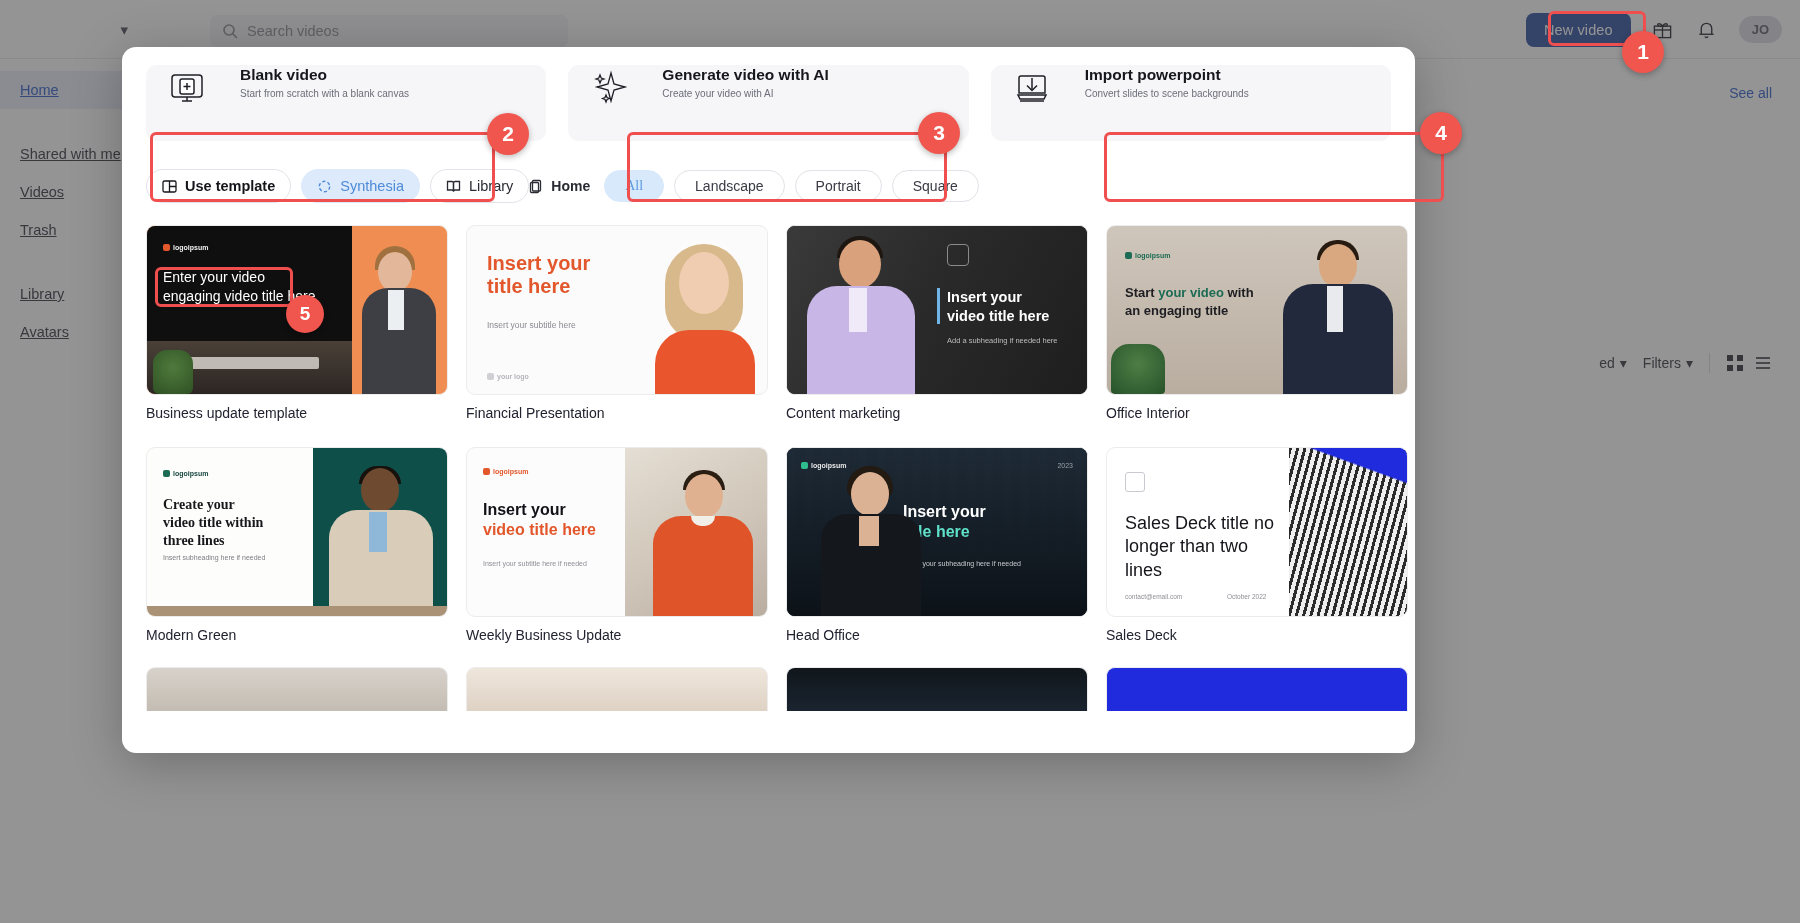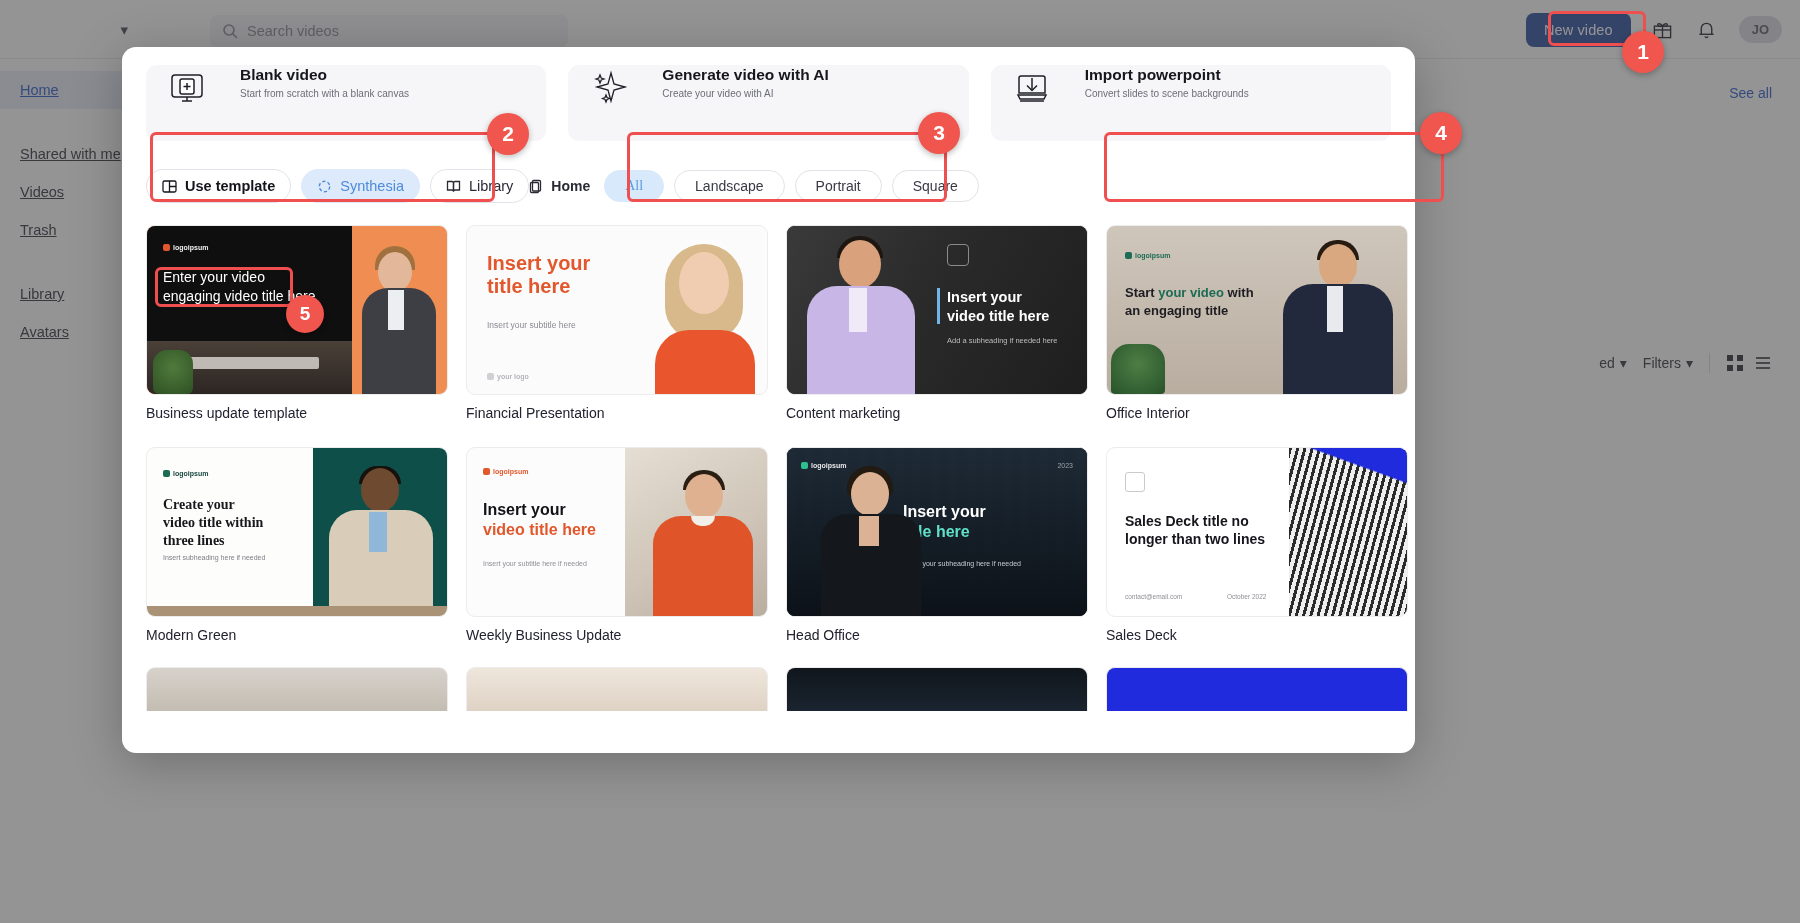--- a/index.html
+++ b/index.html
@@ -253,21 +253,21 @@
   .c7 .pers .body { position: absolute; left: 6px; top: 50px; width: 100px; height: 102px; border-radius: 26px 26px 0 0; background: #14171c; }
   .c7 .pers .skin { position: absolute; left: 44px; top: 52px; width: 20px; height: 30px; background: #dcb295; }
 
   
   .c8 { background: #ffffff; }
   .c8 .swirl { position: absolute; right: 0; top: 0; width: 118px; height: 170px;
     background:
       linear-gradient(200deg, #1f2bdd 0%, #1f2bdd 16%, transparent 17%),
       repeating-linear-gradient(105deg, #2b2b2b 0 3px, #efefef 3px 7px); }
   .c8 .ico { position: absolute; left: 18px; top: 24px; width: 20px; height: 20px; border: 1px solid #c9c9cf; border-radius: 3px; }
-  .c8 .ttl { position: absolute; left: 18px; top: 64px; width: 160px; font-size: 14px; font-weight: 700; color: #15151b; line-height: 1.3; }
+  .c8 .ttl { position: absolute; left: 18px; top: 64px; width: 160px; font-size: 18px; font-weight: 400; color: #15151b; line-height: 1.3; }
   .c8 .meta { position: absolute; left: 18px; bottom: 16px; font-size: 6.5px; color: #8e8e96; }
   .c8 .meta2 { position: absolute; left: 120px; bottom: 16px; font-size: 6.5px; color: #8e8e96; }
 
   
   .partial-row { display: grid; grid-template-columns: repeat(4, 302px); gap: 18px; margin-top: 24px; }
   .pthumb { width: 302px; height: 44px; border-radius: 9px 9px 0 0; border: 1px solid #ececed; border-bottom: none; overflow: hidden; position: relative; }
   .p1 { background: linear-gradient(#d7d2cb, #c3bcb2); }
   .p2 { background: linear-gradient(#efe6dc, #ded2c4); }
   .p3 { background: linear-gradient(#10161b, #1a2430); }
   .p4 { background: #1f2bdd; }

